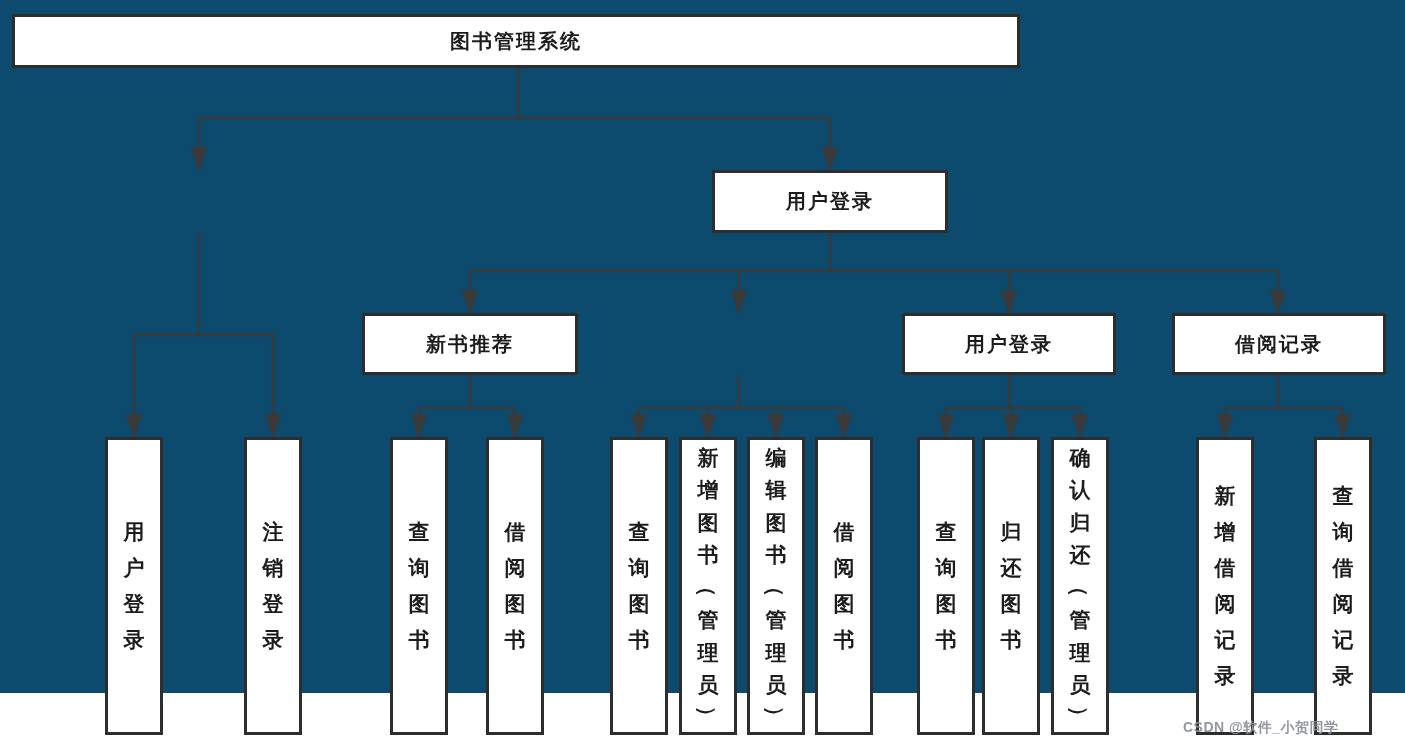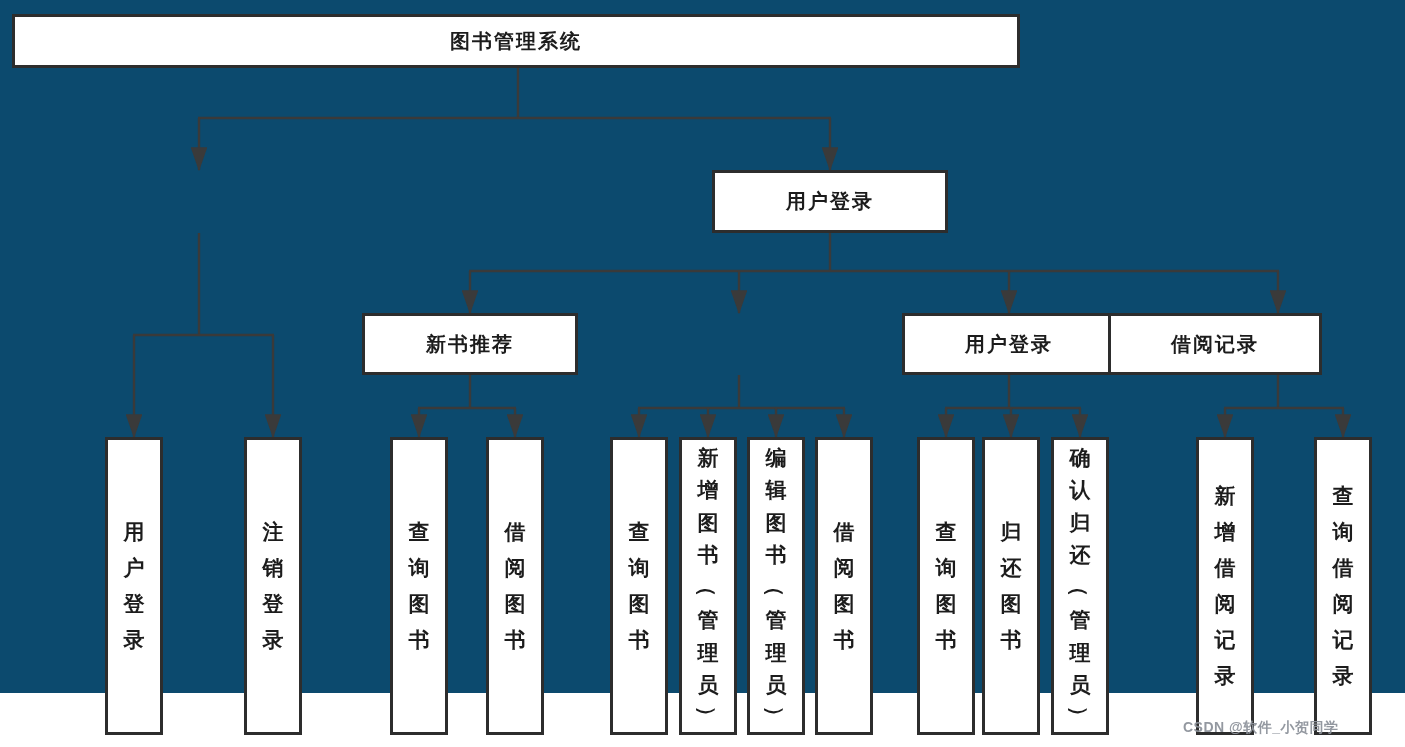--- a/index.html
+++ b/index.html
@@ -109,21 +109,21 @@
   <div class="hbox" style="left:712px;top:170px;width:236px;height:63px">
     <span>用户登录</span>
   </div>
 
   <div class="hbox" style="left:362px;top:313px;width:216px;height:62px">
     <span>新书推荐</span>
   </div>
   <div class="hbox" style="left:902px;top:313px;width:214px;height:62px">
     <span>用户登录</span>
   </div>
-  <div class="hbox" style="left:1108px;top:313px;width:214px;height:62px">
+  <div class="hbox" style="left:1172px;top:313px;width:214px;height:62px">
     <span>借阅记录</span>
   </div>
 
   <div class="vbox" style="left:105px">
       <span class="vchar">用</span>
       <span class="vchar">户</span>
       <span class="vchar">登</span>
       <span class="vchar">录</span>
     </div>
   <div class="vbox" style="left:244px">

